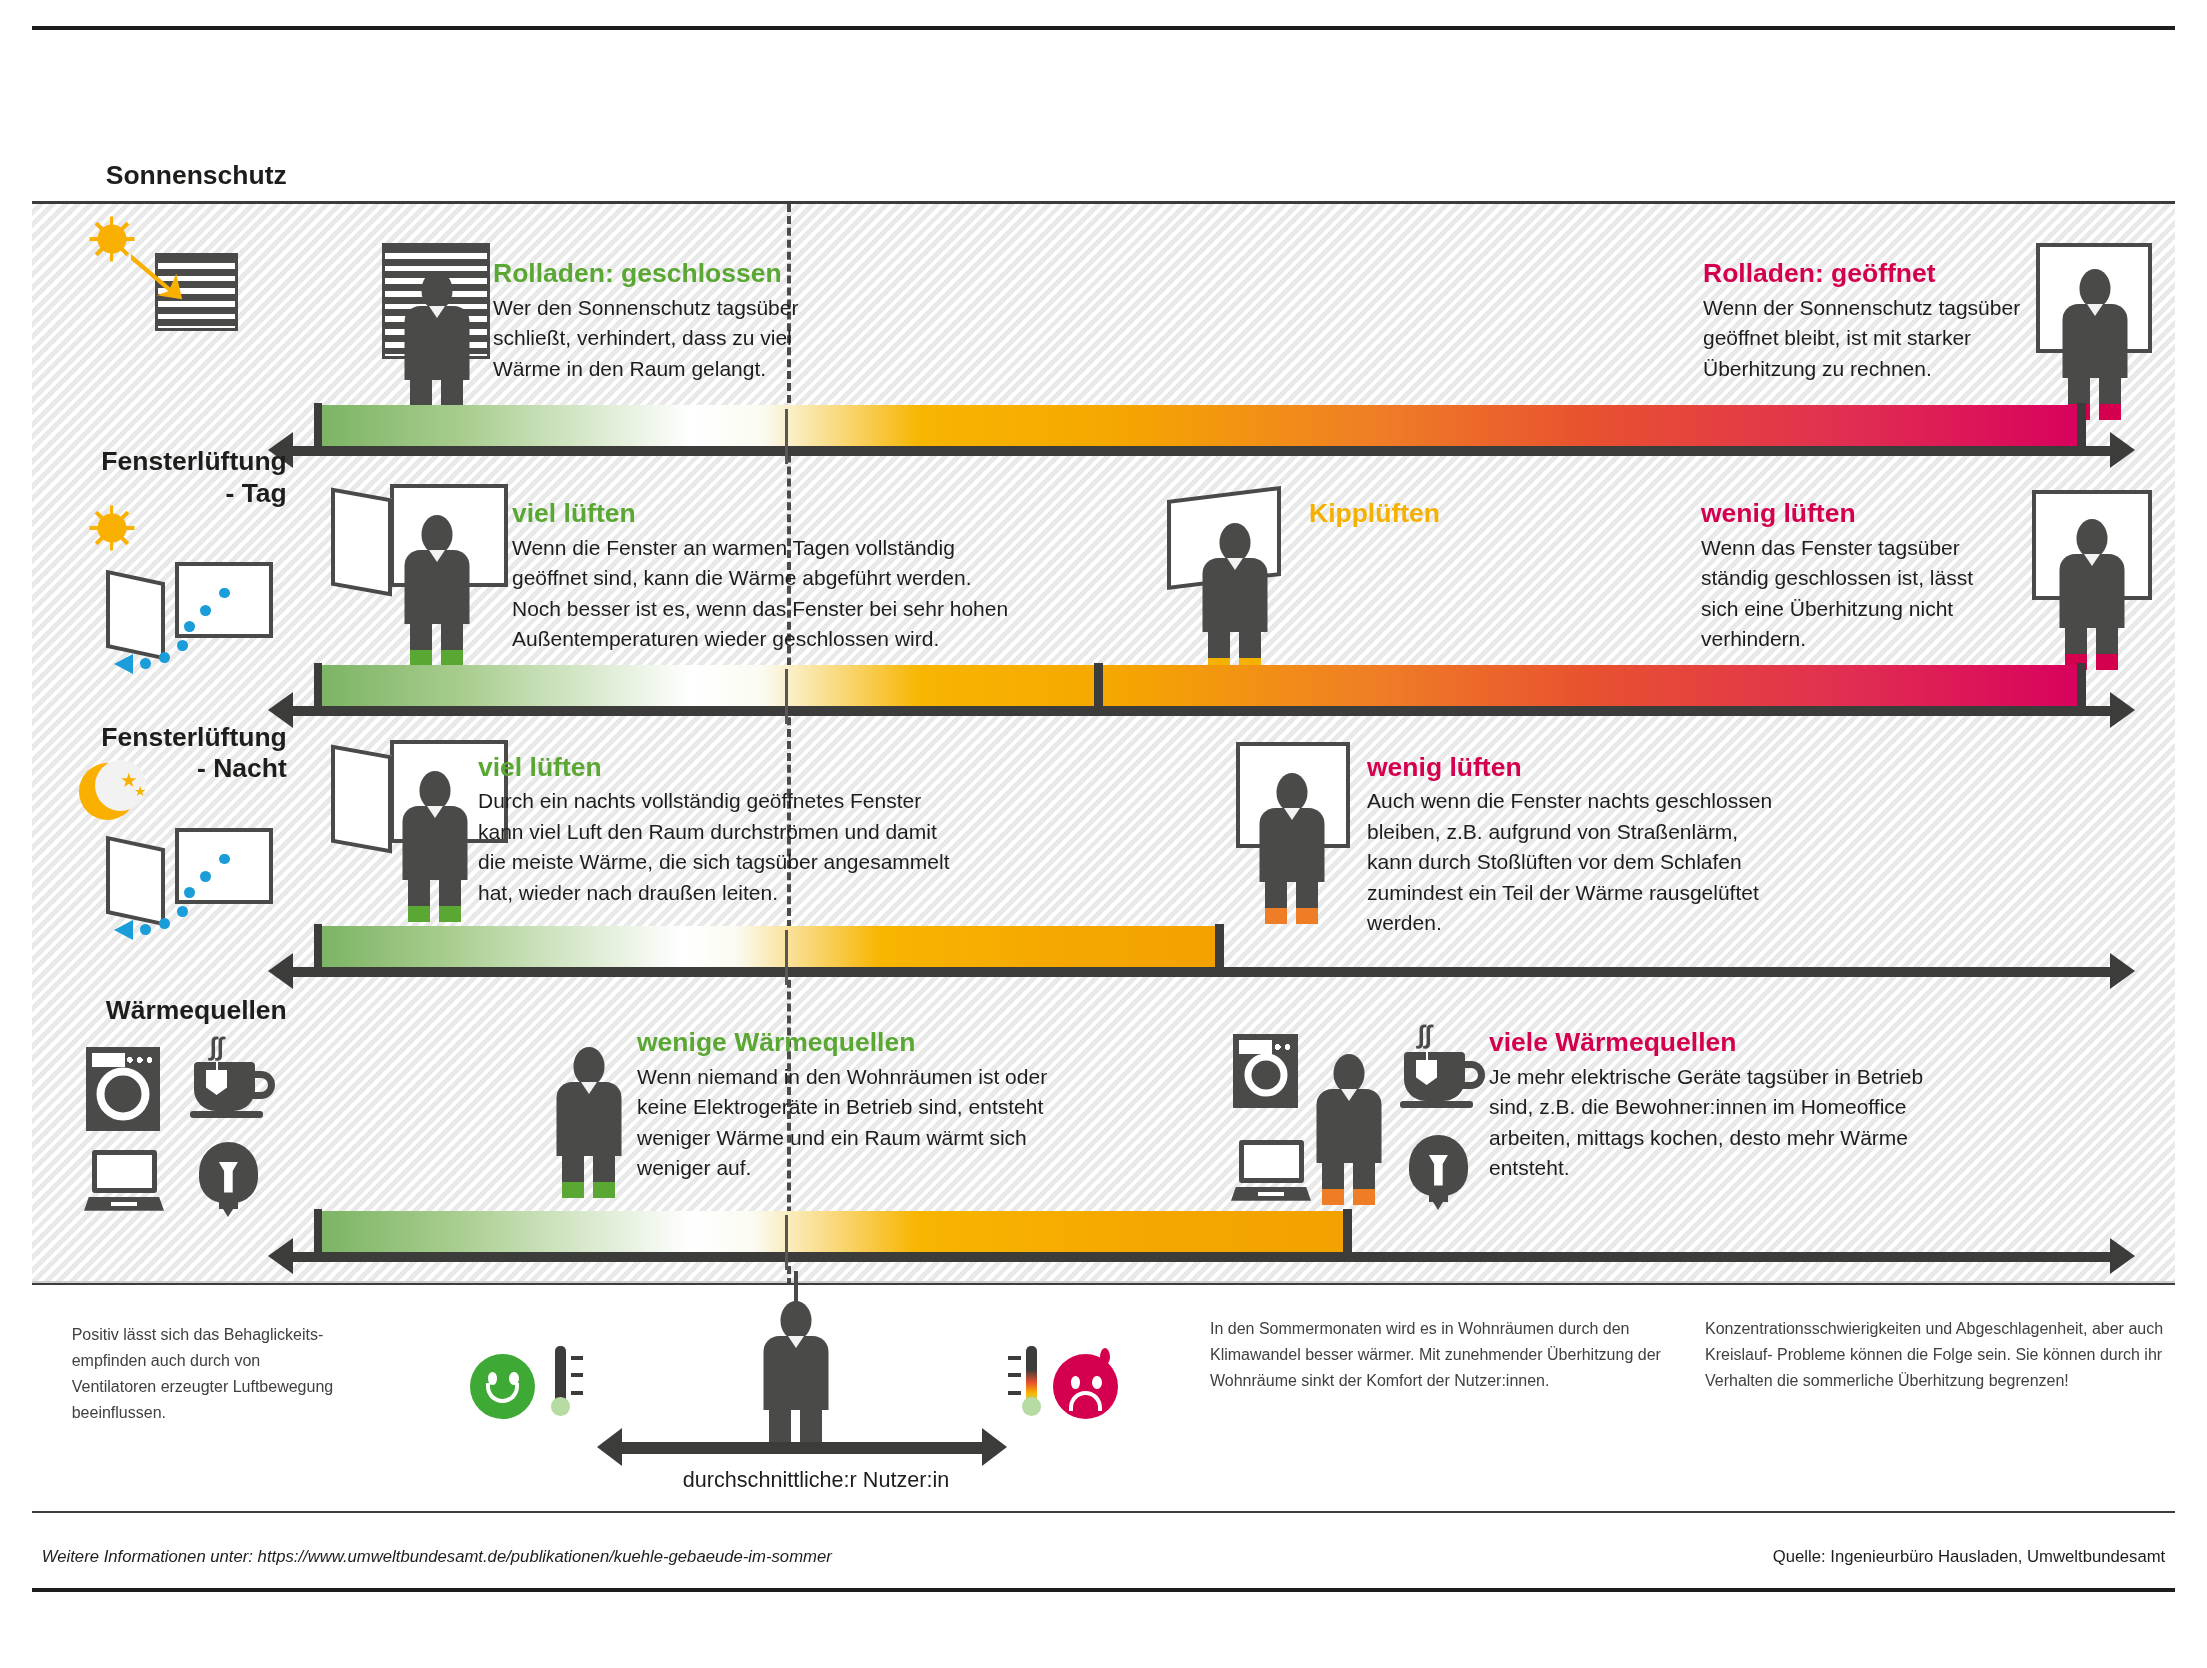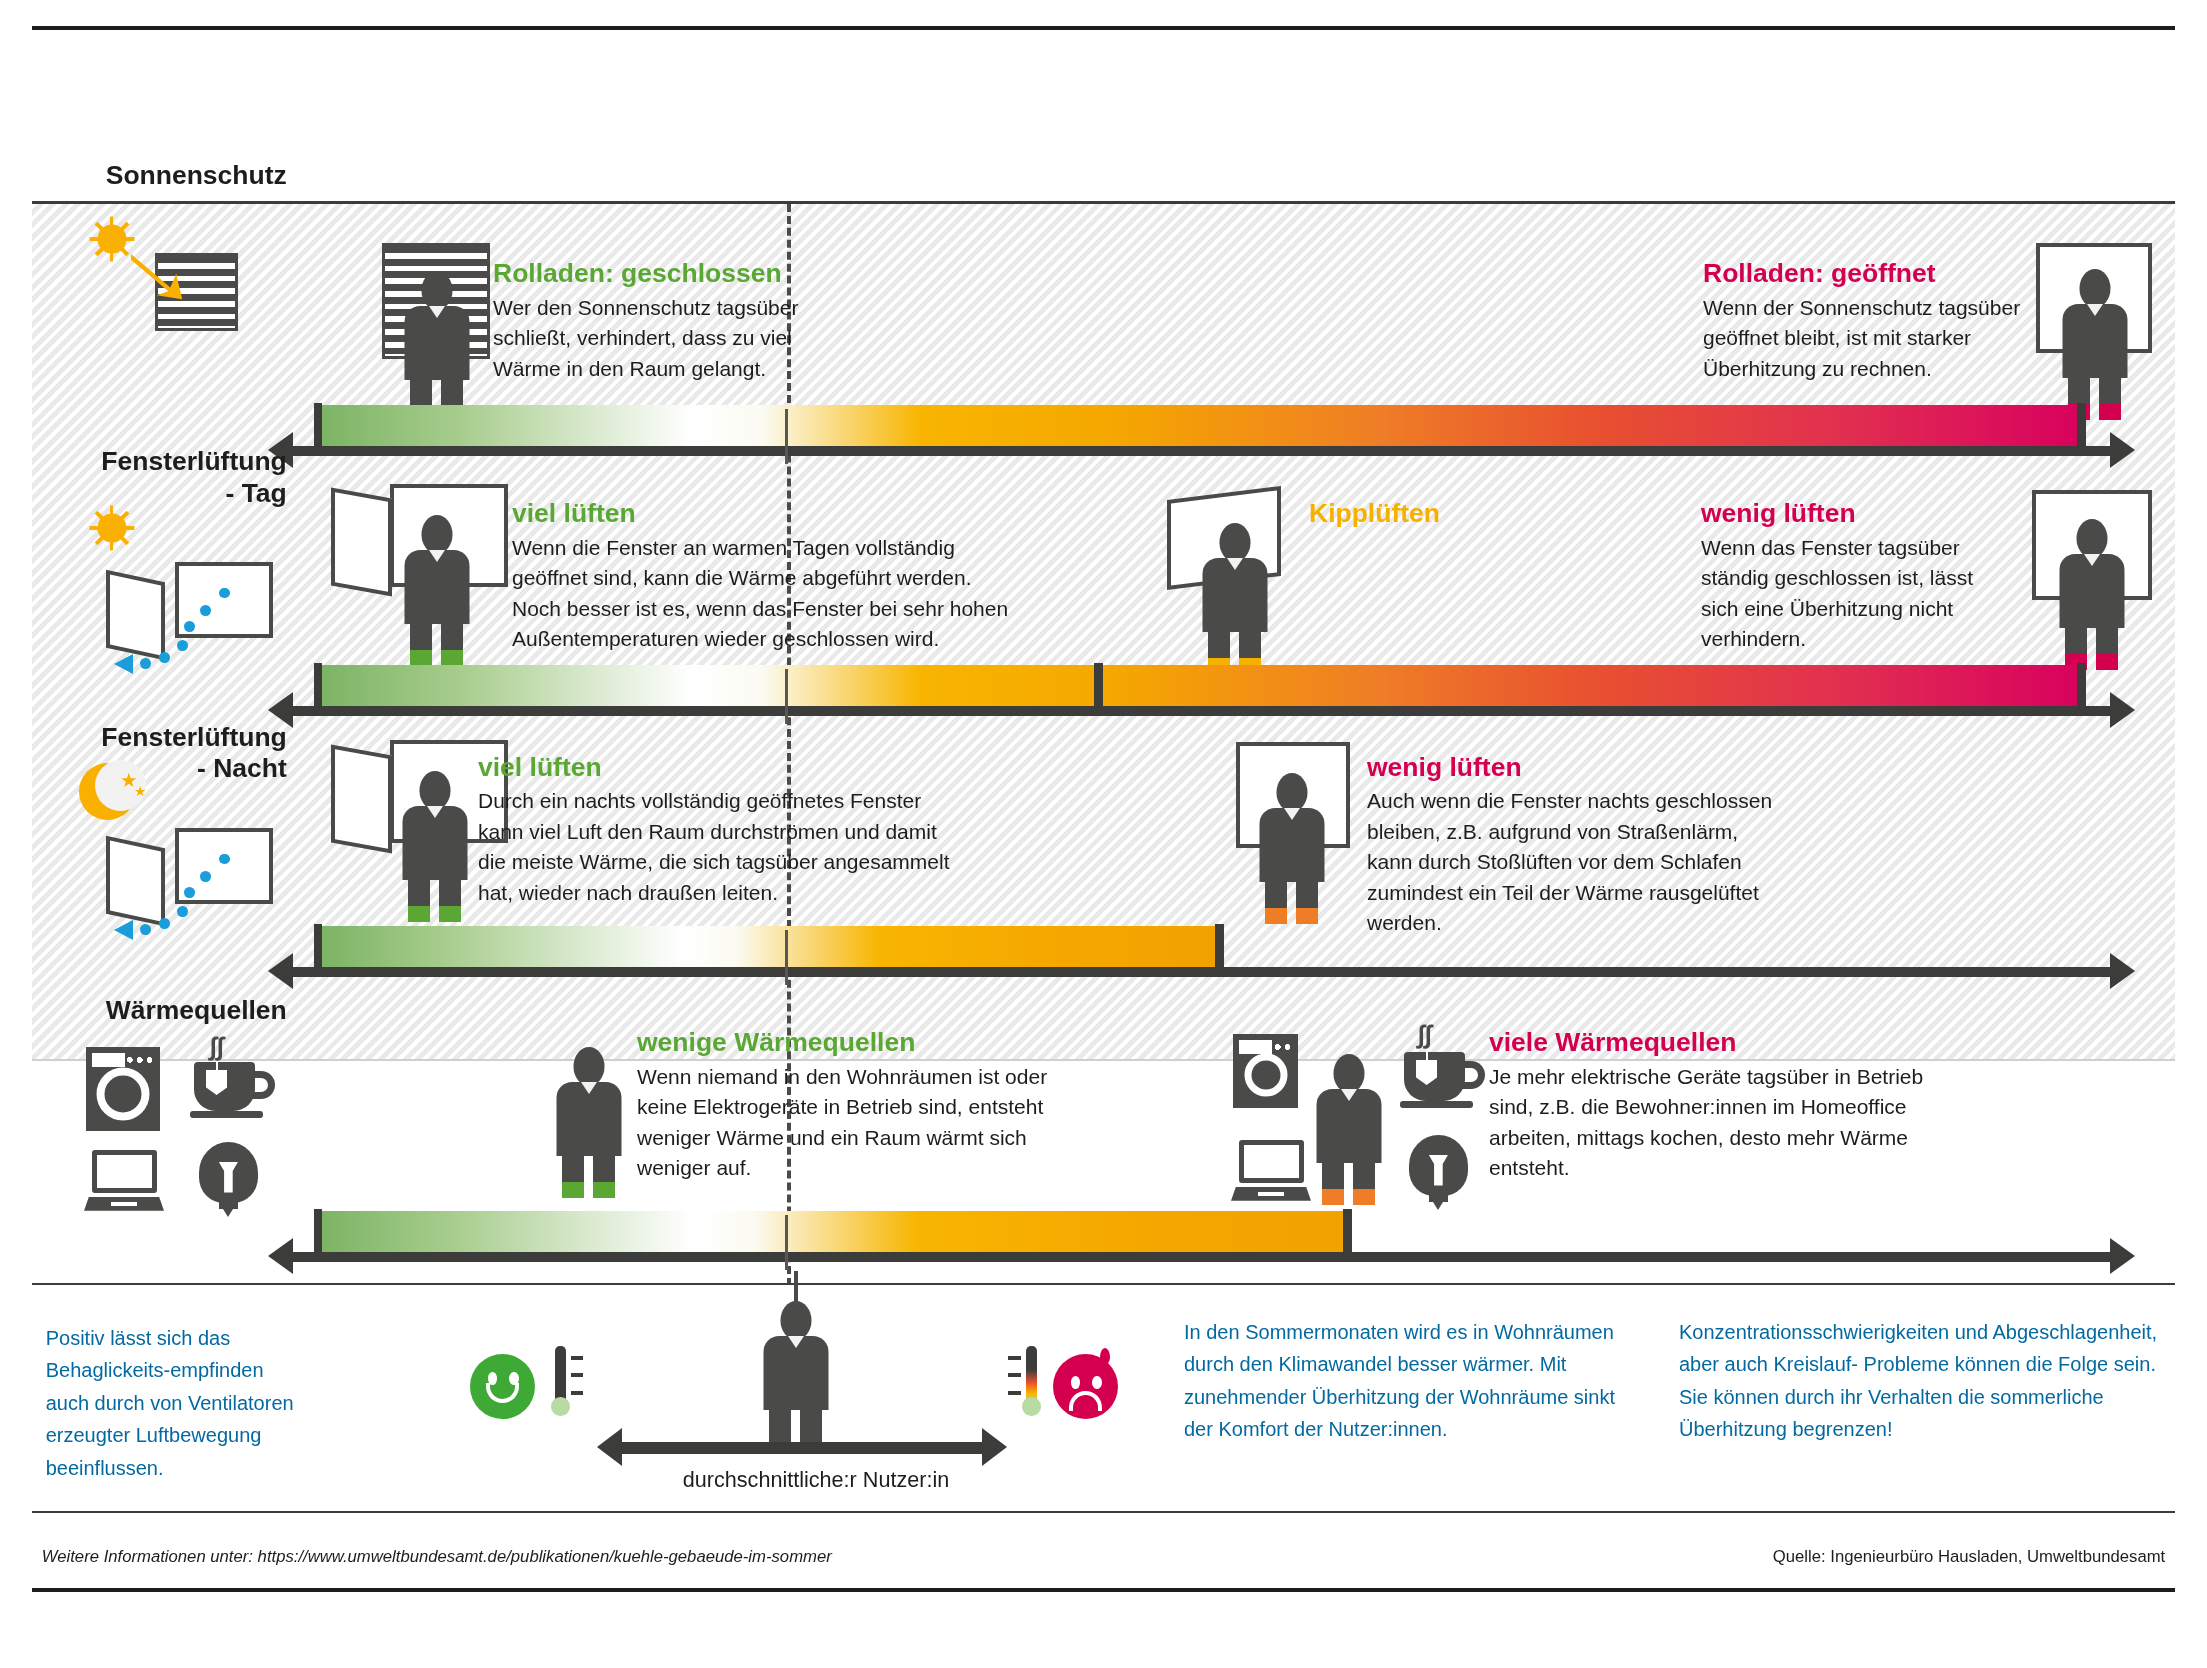--- a/index.html
+++ b/index.html
@@ -23,21 +23,21 @@
     font-size:39px; font-weight:bold; letter-spacing:-0.3px; line-height:1.08;
     color:#1d1d1b;
   }
   .title-sub {
     font-size:36px; font-weight:400; letter-spacing:-0.2px; line-height:1.12;
     margin-top:5.9px; color:#1d1d1b;
   }
 
   
   .panel {
-    position:absolute; left:32px; top:201px; width:2143px; height:860px;
+    position:absolute; left:32px; top:201px; width:2143px; height:1082px;
     background:#f2f2f2;
     background-image:repeating-linear-gradient(
         135deg,
         #ffffff 0px, #ffffff 3.9px,
         #e9e9e9 3.9px, #e9e9e9 8.8px);
     border-top:3.9px solid #3c3c3b;
     border-bottom:2px solid #cfcfcf;
   }
   .panel-bottom {
     position:absolute; left:32px; top:1283px; width:2143px; height:230px;
@@ -217,21 +217,21 @@
   .bulb .tip { position:absolute; left:23.5px; top:67px; width:0;height:0;
      border-left:5.9px solid transparent;border-right:5.9px solid transparent;border-top:8.8px solid #4a4a49;}
 
   
   .flowdot { position:absolute; width:10.8px;height:10.8px;border-radius:50%;background:#1a9dd9; }
   .flowarrow { position:absolute; width:0;height:0;
       border-top:10.8px solid transparent;border-bottom:10.8px solid transparent;
       border-right:19.6px solid #1a9dd9; }
 
   
-  .bnote { position:absolute; font-size:20px; line-height:1.62; color:#0369a1; }
+  .bnote { position:absolute; font-size:16px; line-height:1.62; color:#404040;margin-left:26px; }
   .smiley { position:absolute; width:65px;height:65px;border-radius:50%; }
   .smiley.good { background:#3eaa35; }
   .smiley.bad  { background:#d4004f; }
   .smiley .eye { position:absolute; width:9.8px;height:13.7px;border-radius:50%;background:#ffffff; }
   .smiley .mouth {
      position:absolute; left:15.7px; top:29px; width:33px; height:19.6px;
      border:4.9px solid #ffffff; border-top:none; border-radius:0 0 19.6px 19.6px;
   }
   .smiley.bad .mouth { top:37px; border:4.9px solid #ffffff; border-bottom:none; border-radius:19.6px 19.6px 0 0; }
   .drop { position:absolute; width:9.8px;height:15.7px;background:#d4004f; border-radius:50% 50% 50% 50%/60% 60% 40% 40%; }

